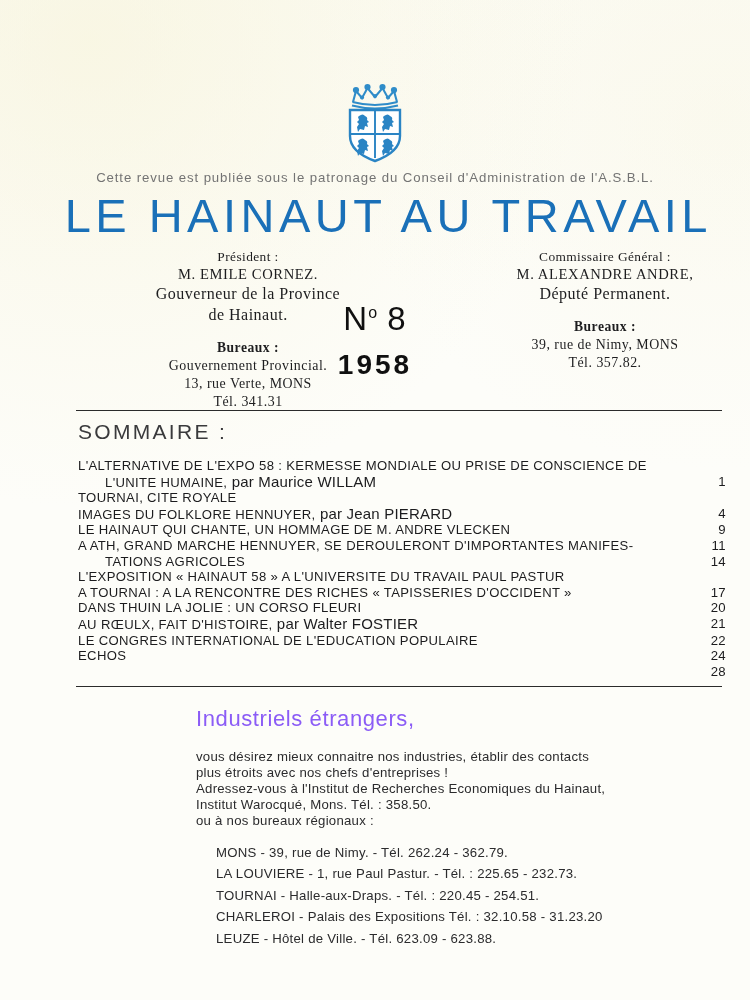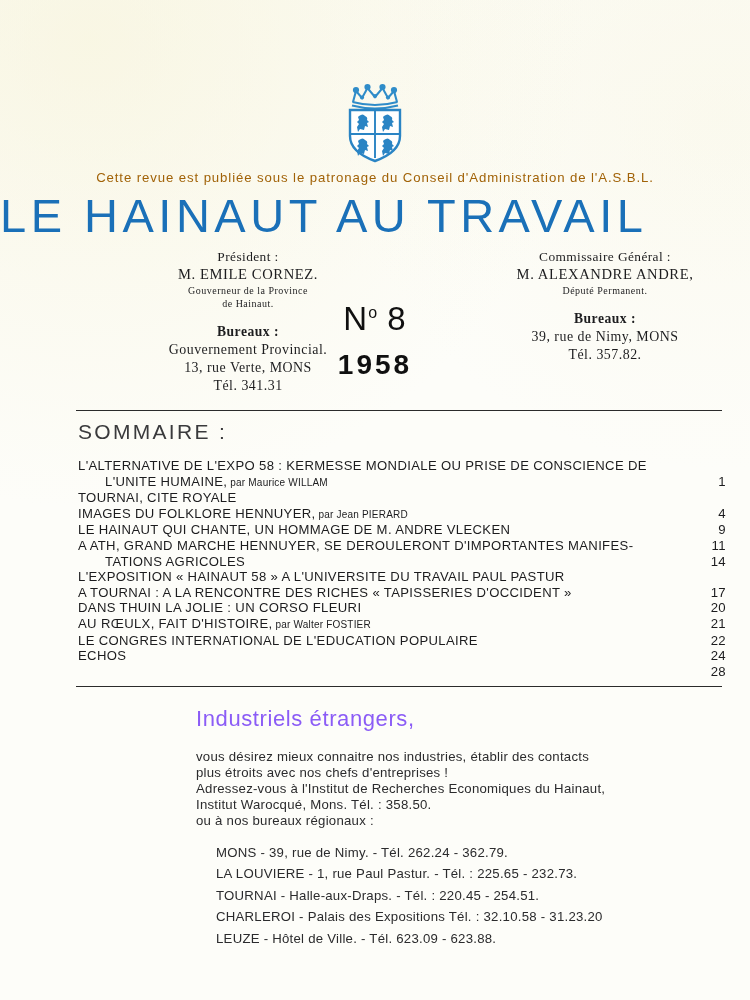--- a/index.html
+++ b/index.html
@@ -50,29 +50,29 @@
   
   .patronage {
     position: absolute;
     top: 170px;
     left: 0;
     width: 750px;
     text-align: center;
     font-family: "Liberation Sans", sans-serif;
     font-size: 13.2px;
     letter-spacing: 0.9px;
-    color: #a16207;
+    color: #737373;
     font-weight: 400;
   }
   .masthead {
     position: absolute;
     top: 188px;
     left: 0;
     width: 712px;
-    text-align: left;
+    text-align: right;
     font-family: "Liberation Sans", sans-serif;
     font-weight: 400;
     font-size: 47px;
     letter-spacing: 4.5px;
     color: #1a70b8;
     white-space: nowrap;
   }
 
   
   .info-row {
@@ -93,21 +93,21 @@
   .info-col.left  { left: 62px;  width: 300px; }
   .info-col.right { right: 36px; width: 290px; }
   .info-col .lbl {
     letter-spacing: 0.4px;
   }
   .info-col .name {
     font-size: 14.6px;
     letter-spacing: 0.6px;
   }
   .info-col .sub {
-    font-size: 10px;
+    font-size: 16px;
     letter-spacing: 0.5px;
   }
   .info-col .bureaux {
     font-weight: bold;
     font-size: 13.6px;
     letter-spacing: 0.5px;
     margin-top: 13px;
   }
   .info-col .addr {
     font-size: 13.9px;
@@ -190,21 +190,21 @@
   }
   .toc-entry .pg {
     position: absolute;
     right: 0;
     width: 40px;
     text-align: right;
     font-size: 13.2px;
   }
   .toc-entry .pg.low { top: 15.6px; }
   .toc-entry .author {
-    font-size: 10px;
+    font-size: 15px;
     letter-spacing: 0.2px;
   }
 
   
   .ad {
     position: absolute;
     top: 706px;
     left: 0;
     width: 750px;
     font-family: "Liberation Sans", sans-serif;

